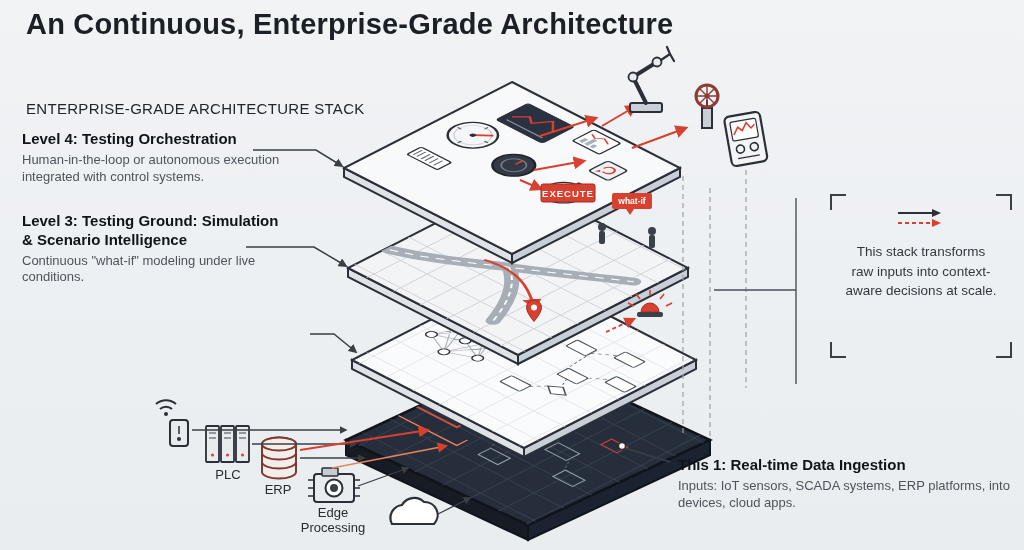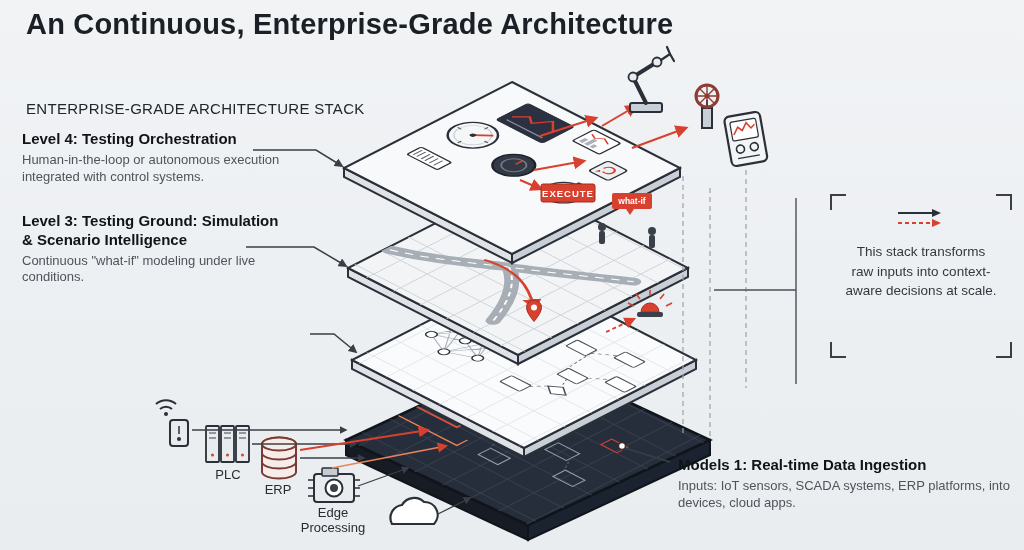--- a/index.html
+++ b/index.html
@@ -357,21 +357,21 @@
     <div class="lvl-desc">Human-in-the-loop or autonomous execution integrated with control systems.</div>
   </div>
 
   <div class="level-block lb-l3">
     <div class="lvl-title">Level 3: Testing Ground: Simulation &amp; Scenario Intelligence</div>
     <div class="lvl-desc">Continuous "what-if" modeling under live conditions.</div>
   </div>
 
 
   <div class="level-block lb-l1">
-    <div class="lvl-title">Models 1: Real-time Data Ingestion</div>
+    <div class="lvl-title">This 1: Real-time Data Ingestion</div>
     <div class="lvl-desc">Inputs: IoT sensors, SCADA systems, ERP platforms, into devices, cloud apps.</div>
   </div>
 
   <div class="callout">
     <span class="corner tl"></span>
     <span class="corner tr"></span>
     <span class="corner bl"></span>
     <span class="corner br"></span>
     <svg width="54" height="24" viewBox="0 0 54 24">
       <path d="M4 7 H38" stroke="#2a2f38" stroke-width="2" fill="none"></path>

